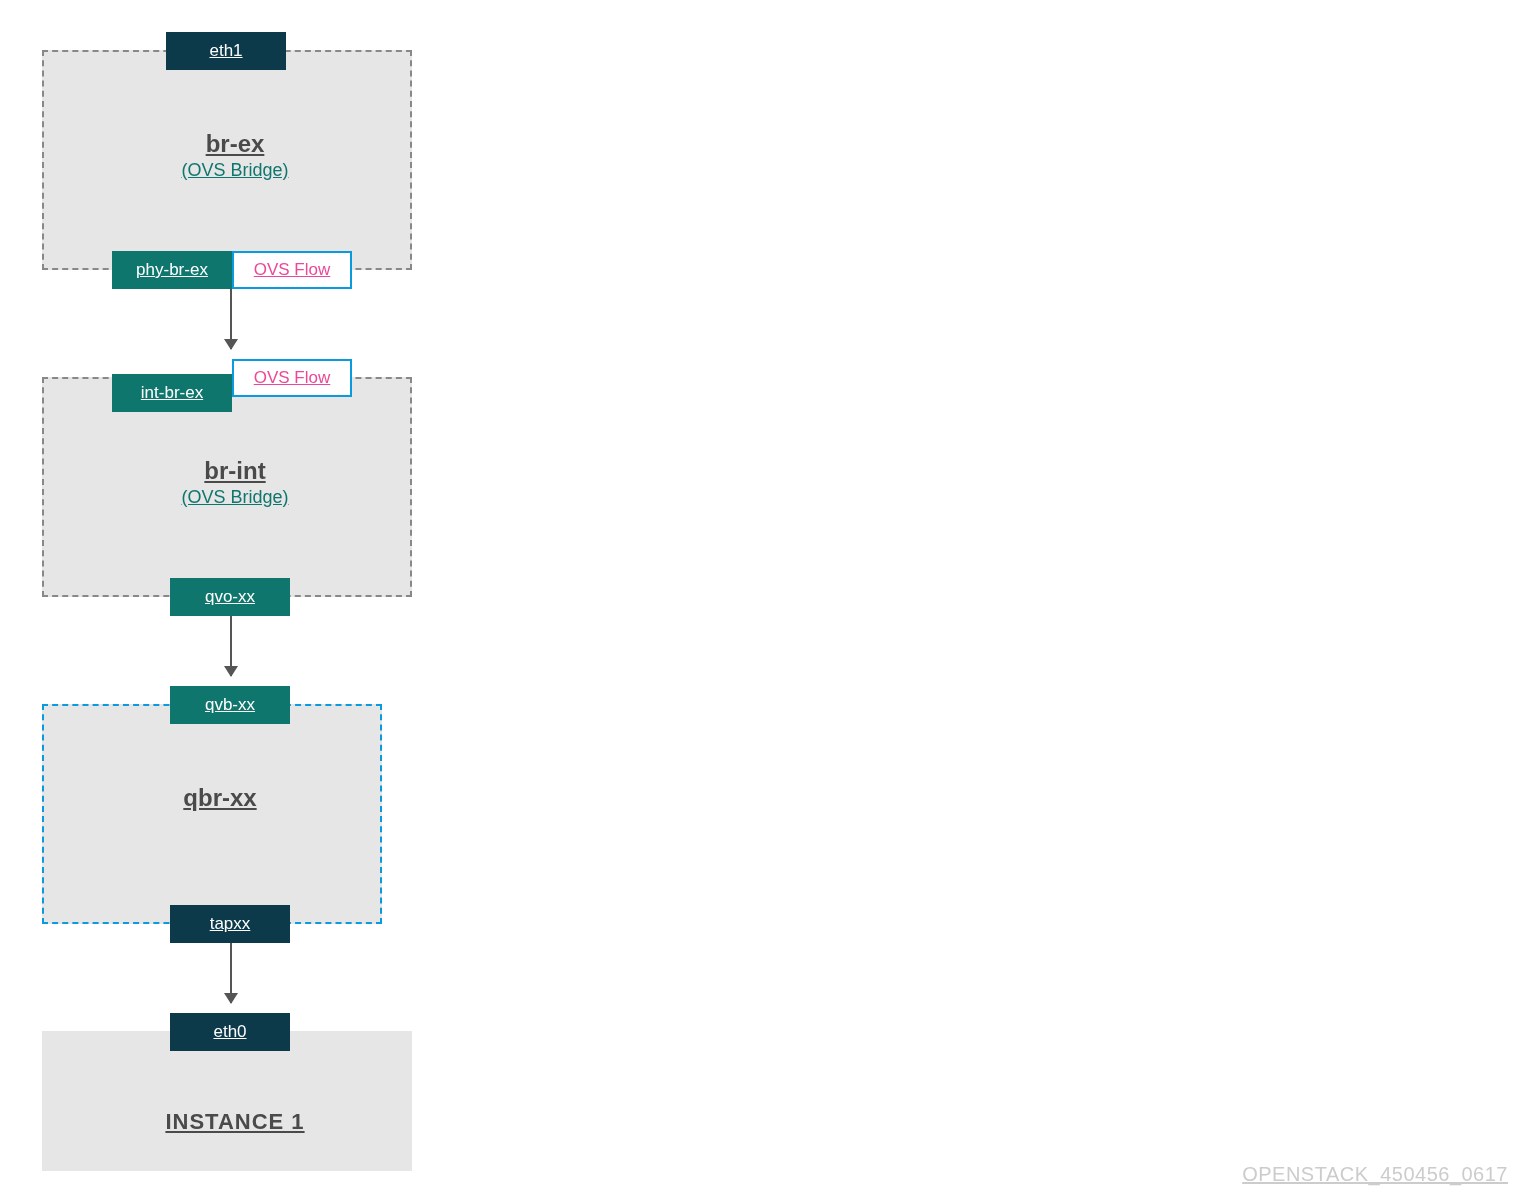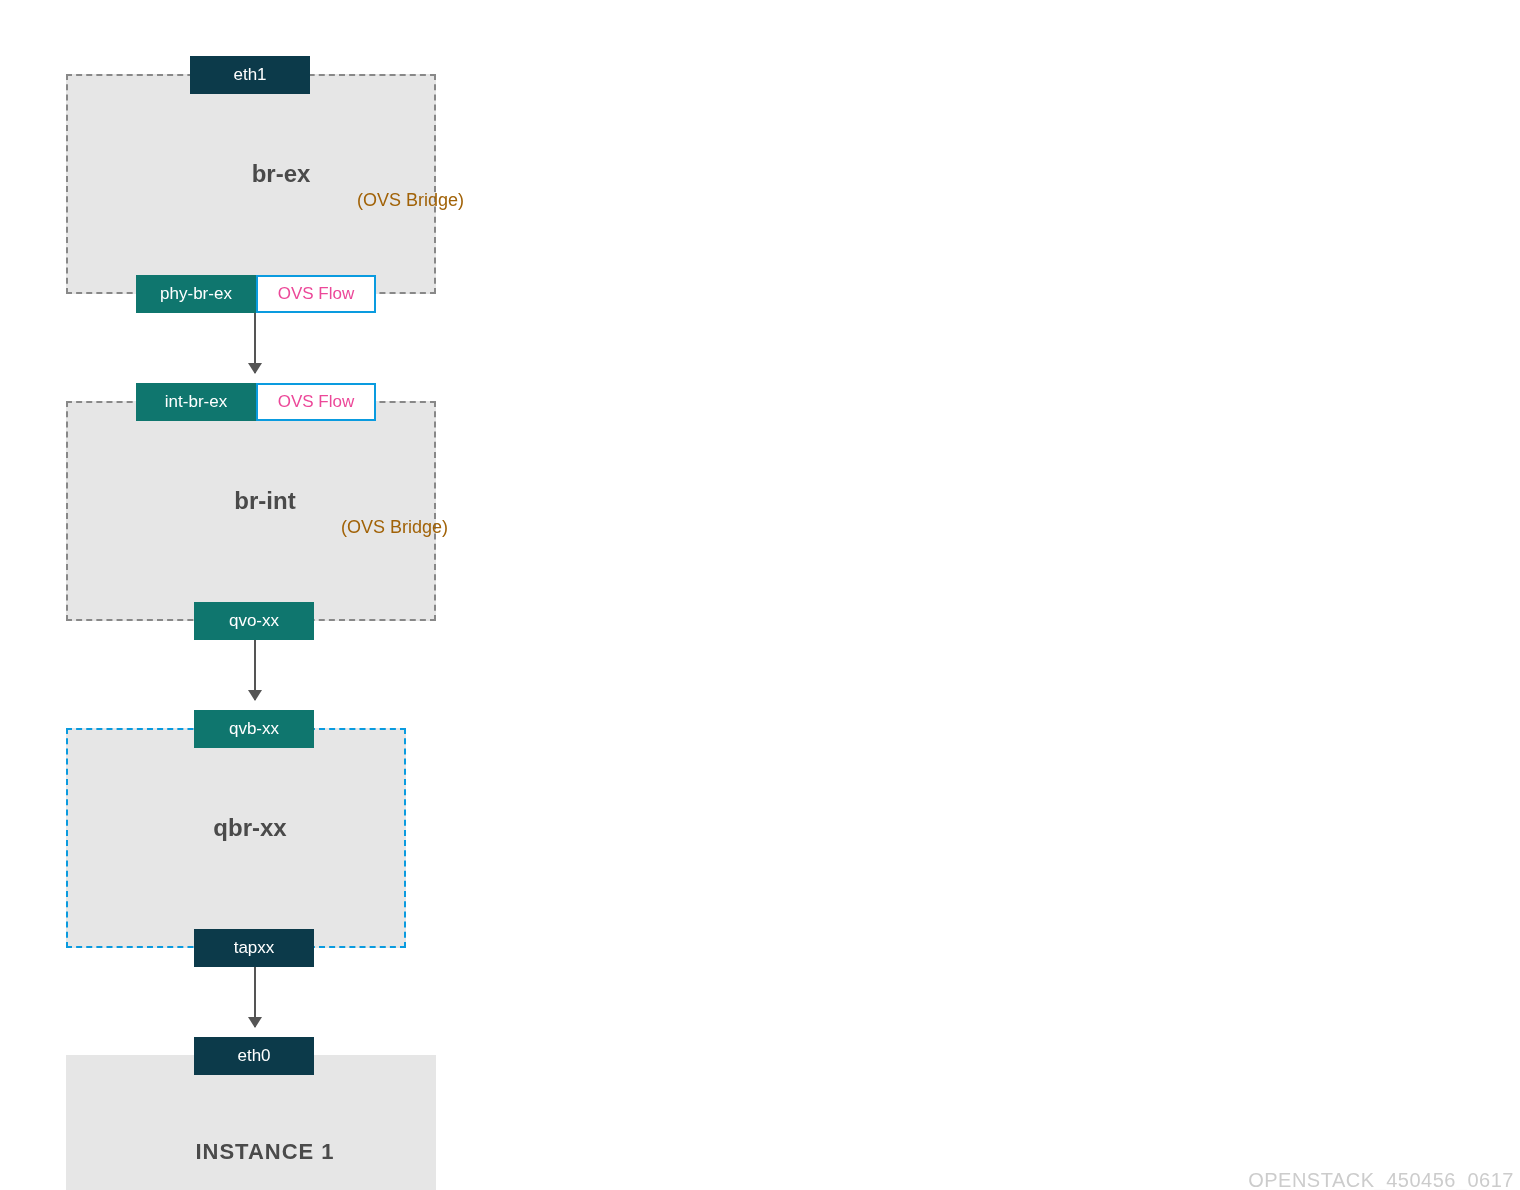--- a/index.html
+++ b/index.html
@@ -1,15 +1,15 @@
 <!DOCTYPE html>
 <html><head>
 <meta charset="utf-8">
 <style>
-  * { box-sizing: border-box; margin: 14px; padding: 0; }
+  * { box-sizing: border-box; margin: 8px; padding: 0; text-decoration: underline; }
   body {
     font-family: -apple-system, BlinkMacSystemFont, "Segoe UI", Arial, sans-serif;
     width: 1520px;
     height: 1190px;
     background: #fff;
     position: relative;
   }
   .diagram {
     position: absolute;
     left: 10px;
@@ -30,22 +30,22 @@
     position: absolute;
     width: 100%;
     text-align: center;
     color: #4a4a4a;
     font-weight: 700;
     font-size: 24px;
   }
   .subtitle {
     position: absolute;
     width: 100%;
-    text-align: right;
-    color: #a16207;
+    text-align: center;
+    color: #0f766e;
     font-size: 18px;
   }
   .chip {
     position: absolute;
     display: flex;
     align-items: center;
     justify-content: center;
     font-size: 17px;
     color: #fff;
     height: 38px;
@@ -94,38 +94,38 @@
     color: #ccc;
     font-size: 20px;
     letter-spacing: 0.5px;
   }
 </style>
 </head>
 <body>
 
 <div class="diagram">
 
-  <div class="box box-dashed-gray" style="left:0; top:18px; width:370px; height:220px;padding-left:16px;">
+  <div class="box box-dashed-gray" style="left:0; top:18px; width:370px; height:220px;">
     <div class="title" style="top:70px;">br-ex</div>
     <div class="subtitle" style="top:100px;">(OVS Bridge)</div>
   </div>
 
   <div class="chip chip-dark" style="left:124px; top:0; width:120px;">eth1</div>
 
   <div class="chip chip-blue" style="left:70px; top:219px; width:120px;">phy-br-ex</div>
   <div class="chip chip-white" style="left:190px; top:219px; width:120px;">OVS Flow</div>
 
   <div class="arrow" style="left:188px; top:257px; height:60px;"></div>
 
   <div class="box box-dashed-gray" style="left:0; top:345px; width:370px; height:220px;">
     <div class="title" style="top:70px;">br-int</div>
     <div class="subtitle" style="top:100px;">(OVS Bridge)</div>
   </div>
 
-  <div class="chip chip-blue" style="left:70px; top:327px; width:120px;">int-br-ex</div>
+  <div class="chip chip-blue" style="left:70px; top:342px; width:120px;">int-br-ex</div>
   <div class="chip chip-white" style="left:190px; top:327px; width:120px;">OVS Flow</div>
 
   <div class="chip chip-blue" style="left:128px; top:546px; width:120px;">qvo-xx</div>
 
   <div class="arrow" style="left:188px; top:584px; height:60px;"></div>
 
   <div class="box box-dashed-blue" style="left:0; top:672px; width:340px; height:220px;">
     <div class="title" style="top:70px;">qbr-xx</div>
   </div>
 

